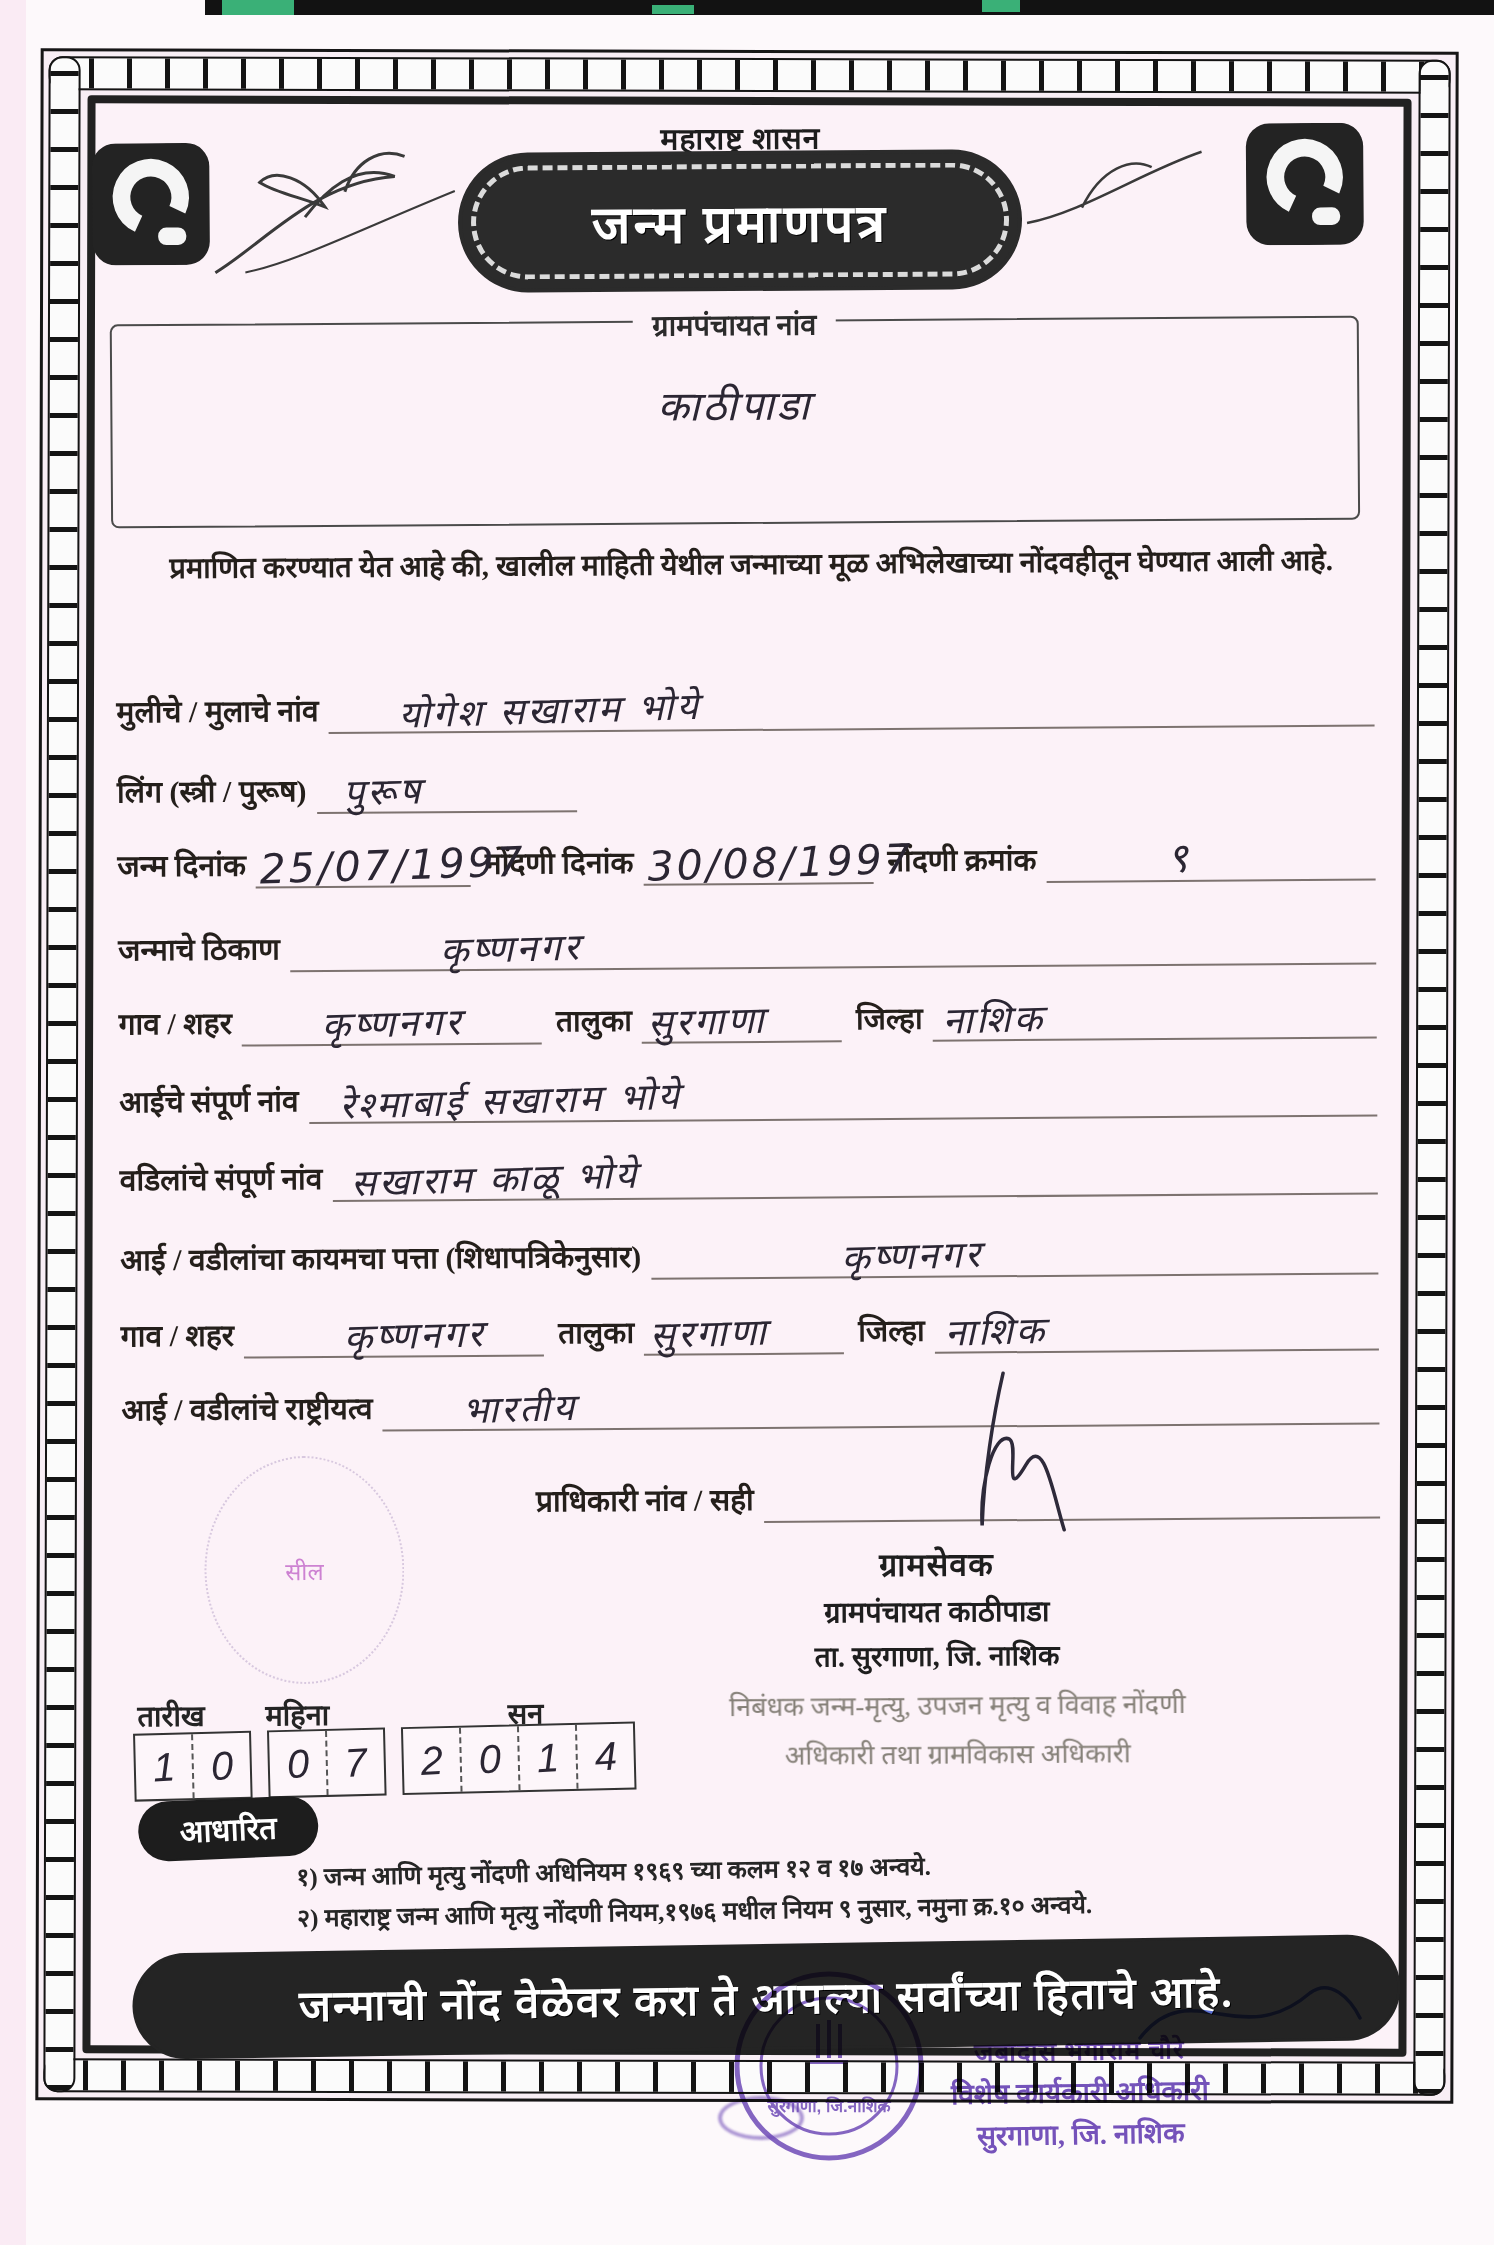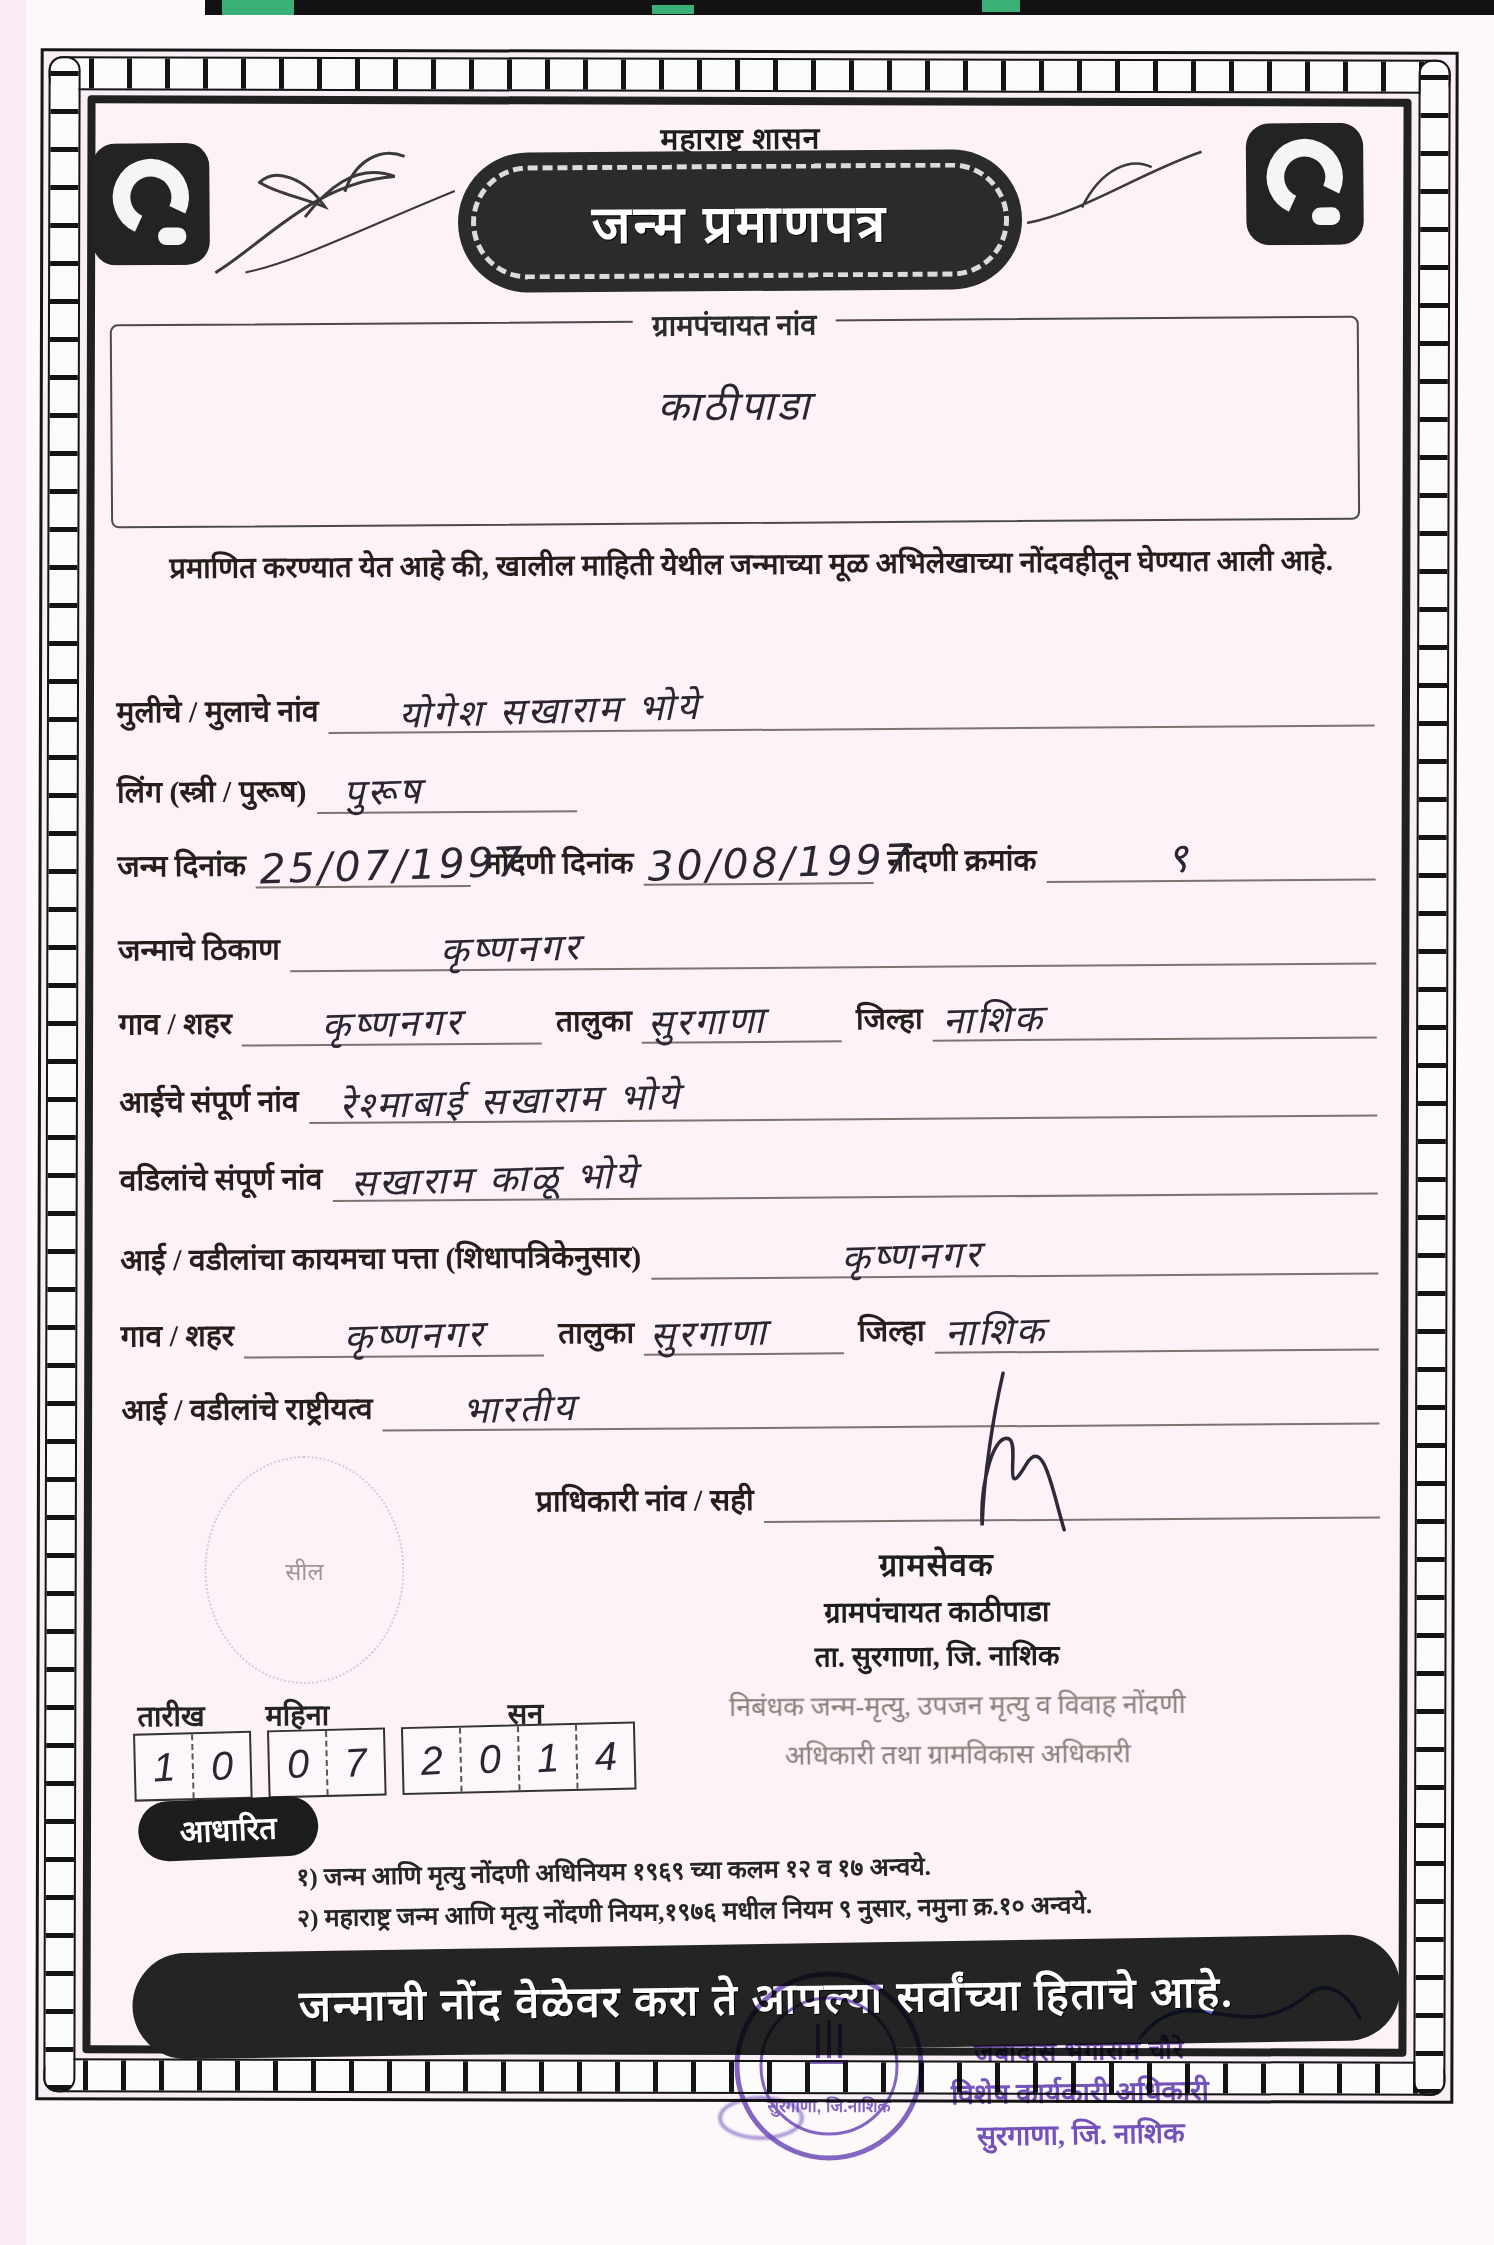--- a/index.html
+++ b/index.html
@@ -60,21 +60,21 @@
   .sig{position:absolute;left:150px;bottom:-36px;}
   .auth-block{position:absolute;left:560px;top:1438px;width:560px;text-align:center;color:#1e1e1e;
         font-family:"Liberation Serif",serif;}
   .auth-block .l1{font-size:32px;font-weight:700;letter-spacing:1px;}
   .auth-block .l2{font-size:29px;font-weight:700;margin-top:6px;}
   .auth-block .l3{font-size:28px;font-weight:600;margin-top:6px;}
   .faint-block{position:absolute;left:440px;top:1578px;width:840px;text-align:center;color:#858078;
         font-size:27px;line-height:1.8;filter:blur(.5px);font-family:"Liberation Serif",serif;}
   .seal-circle{position:absolute;left:108px;top:1348px;width:196px;height:224px;border:2px dotted #c5b3d2;
         border-radius:50%;opacity:.65;display:flex;align-items:center;justify-content:center;}
-  .seal-circle span{color:#404040;font-size:24px;opacity:.8;}
+  .seal-circle span{color:#a21caf;font-size:24px;opacity:.8;}
 
   
   .date-heads{position:absolute;left:40px;top:1586px;display:flex;font-size:29px;font-weight:700;
         font-family:"Liberation Serif",serif;color:#242424;}
   .date-heads span:nth-child(1){width:128px;} .date-heads span:nth-child(2){width:140px;}
   .date-heads span:nth-child(3){width:240px;text-align:center;}
   .date-boxes{position:absolute;left:36px;top:1620px;display:flex;gap:16px;transform:rotate(-1deg);}
   .dgroup{display:flex;border:2px solid #333;background:rgba(255,255,255,.35);}
   .cell{width:56px;height:64px;display:flex;align-items:center;justify-content:center;
         border-right:2px dashed #555;}

